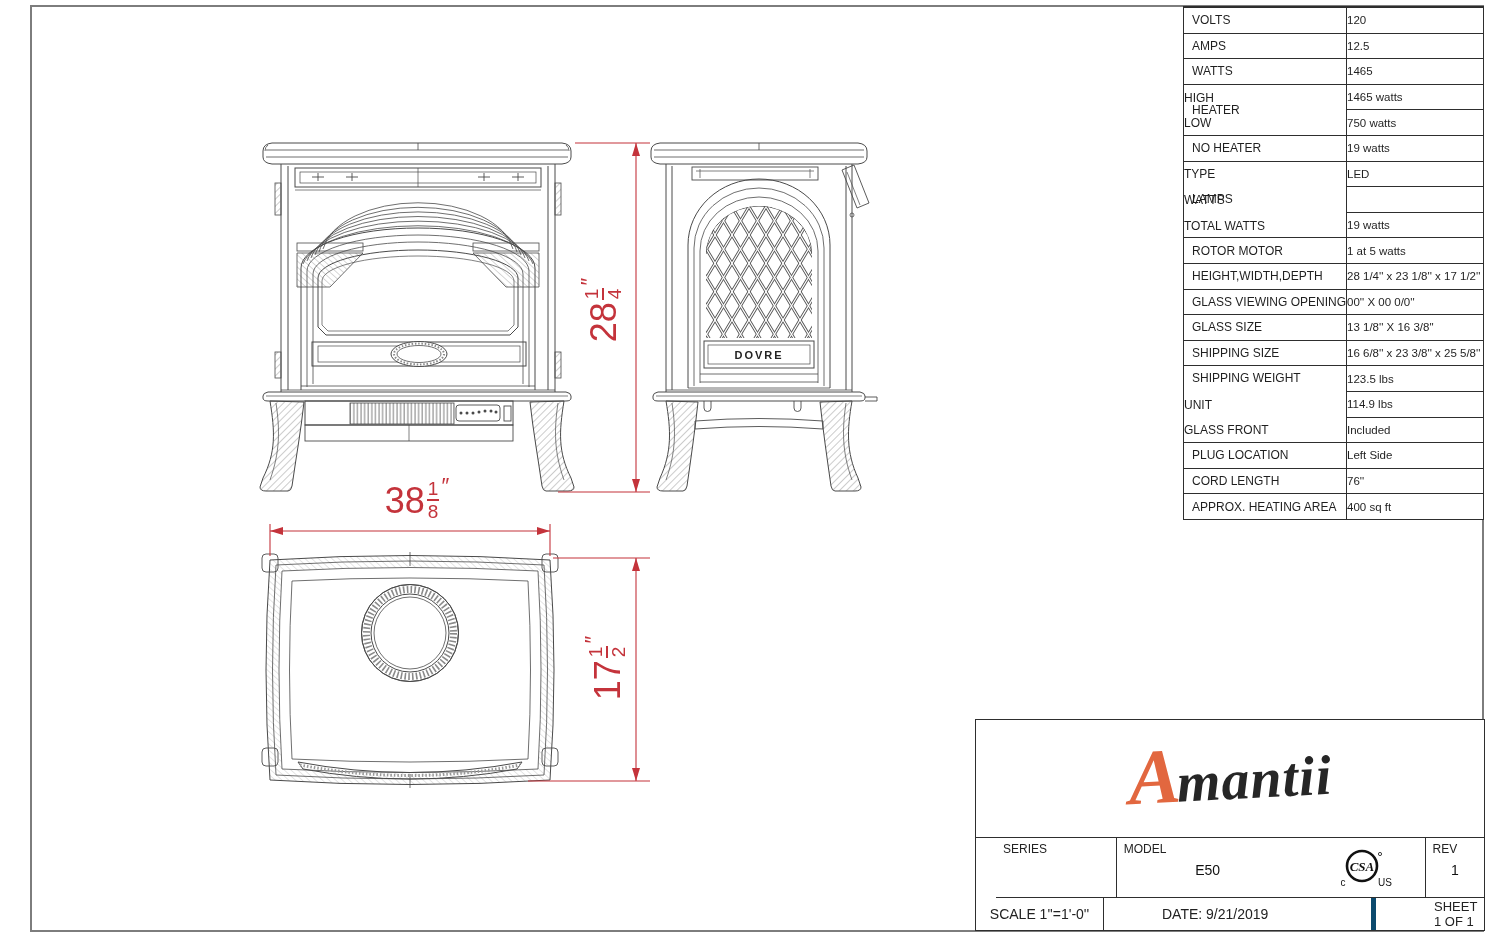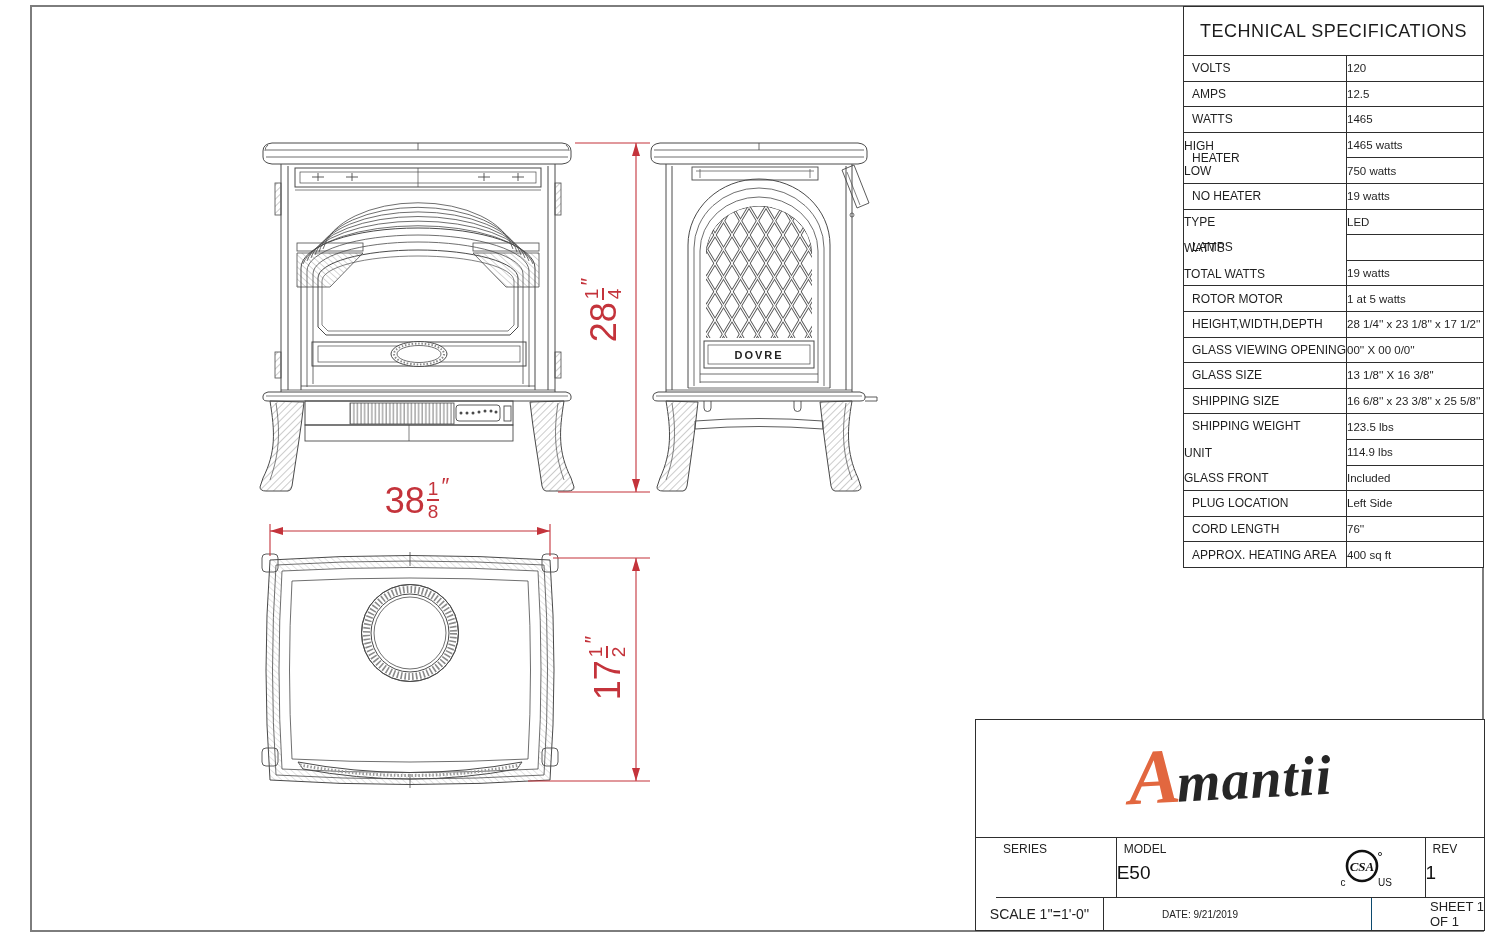--- a/index.html
+++ b/index.html
@@ -30,24 +30,24 @@
     font-family:"Liberation Serif",serif;font-style:italic;font-weight:bold;transform:rotate(-3deg);}
   .logo-a{font-size:78px;color:#e2673f;letter-spacing:-4px;}
   .logo-rest{font-size:56px;color:#262626;letter-spacing:1px;}
   #tb-mid{height:59px;border-bottom:1px solid #2e2e2e;display:flex;position:relative;margin-left:20px;}
   .tb-cell{position:relative;height:100%;}
   .tb-label{position:absolute;left:7px;top:4px;font-size:12px;color:#222;}
   #cell-series{width:127px;border-right:1px solid #2e2e2e;}
   #cell-model{width:193px;}
   #cell-csa{width:126px;border-right:1px solid #2e2e2e;position:relative;}
   #cell-rev{width:62px;}
-  .big-val{position:absolute;left:0;right:0;top:24px;font-size:19px;color:#111;}
+  .big-val{position:absolute;left:0;right:0;top:24px;text-align:center;font-size:14px;color:#111;}
   #tb-bottom{height:32px;display:flex;gap:48px;}
   #cell-scale{width:127px;border-right:1px solid #2e2e2e;display:flex;align-items:center;justify-content:center;font-size:14px;color:#222;}
-  #cell-date{width:209px;border-right:1px solid #0c4a6e;display:flex;align-items:center;padding-left:10px;font-size:10px;color:#222;}
+  #cell-date{width:209px;border-right:5px solid #0c4a6e;display:flex;align-items:center;padding-left:10px;font-size:14px;color:#222;}
   #cell-sheet{flex:1;display:flex;align-items:center;padding-left:10px;font-size:13px;color:#222;}
   
   .dim-label{position:absolute;display:flex;align-items:center;justify-content:center;gap:2px;
     color:#c4333b;width:100px;height:60px;}
   .dim-label.rot{transform:rotate(-90deg);transform-origin:center center;}
   .dim-whole{font-size:36px;line-height:1;}
   .frac{display:inline-flex;flex-direction:column;align-items:center;font-size:19px;line-height:1;margin-top:-2px;}
   .frac .num{border-bottom:2px solid #c4333b;padding:0 1px 1px 1px;}
   .frac .den{padding-top:1px;}
   .dim-unit{font-size:22px;align-self:flex-start;margin-top:4px;line-height:1;}
@@ -266,21 +266,20 @@
 <div class="dim-label rot" id="dim-depth">
   <span class="dim-whole">17</span>
   <span class="frac">
     <span class="num">1</span>
     <span class="den">2</span>
   </span>
   <span class="dim-unit">″</span>
 </div>
 
 <div class="abs" id="spec-table">
-  <div id="spec-title">TECHNICAL SPECIFICATIONS</div>
   <div id="spec-grid">
     <div class="cell lc">VOLTS</div>
     <div class="cell vc">120</div>
     <div class="cell lc">AMPS</div>
     <div class="cell vc">12.5</div>
     <div class="cell lc">WATTS</div>
     <div class="cell vc">1465</div>
 
     <div class="cell lc group gcenter" style="grid-row:span 2">
       <span class="gname">HEATER</span>

